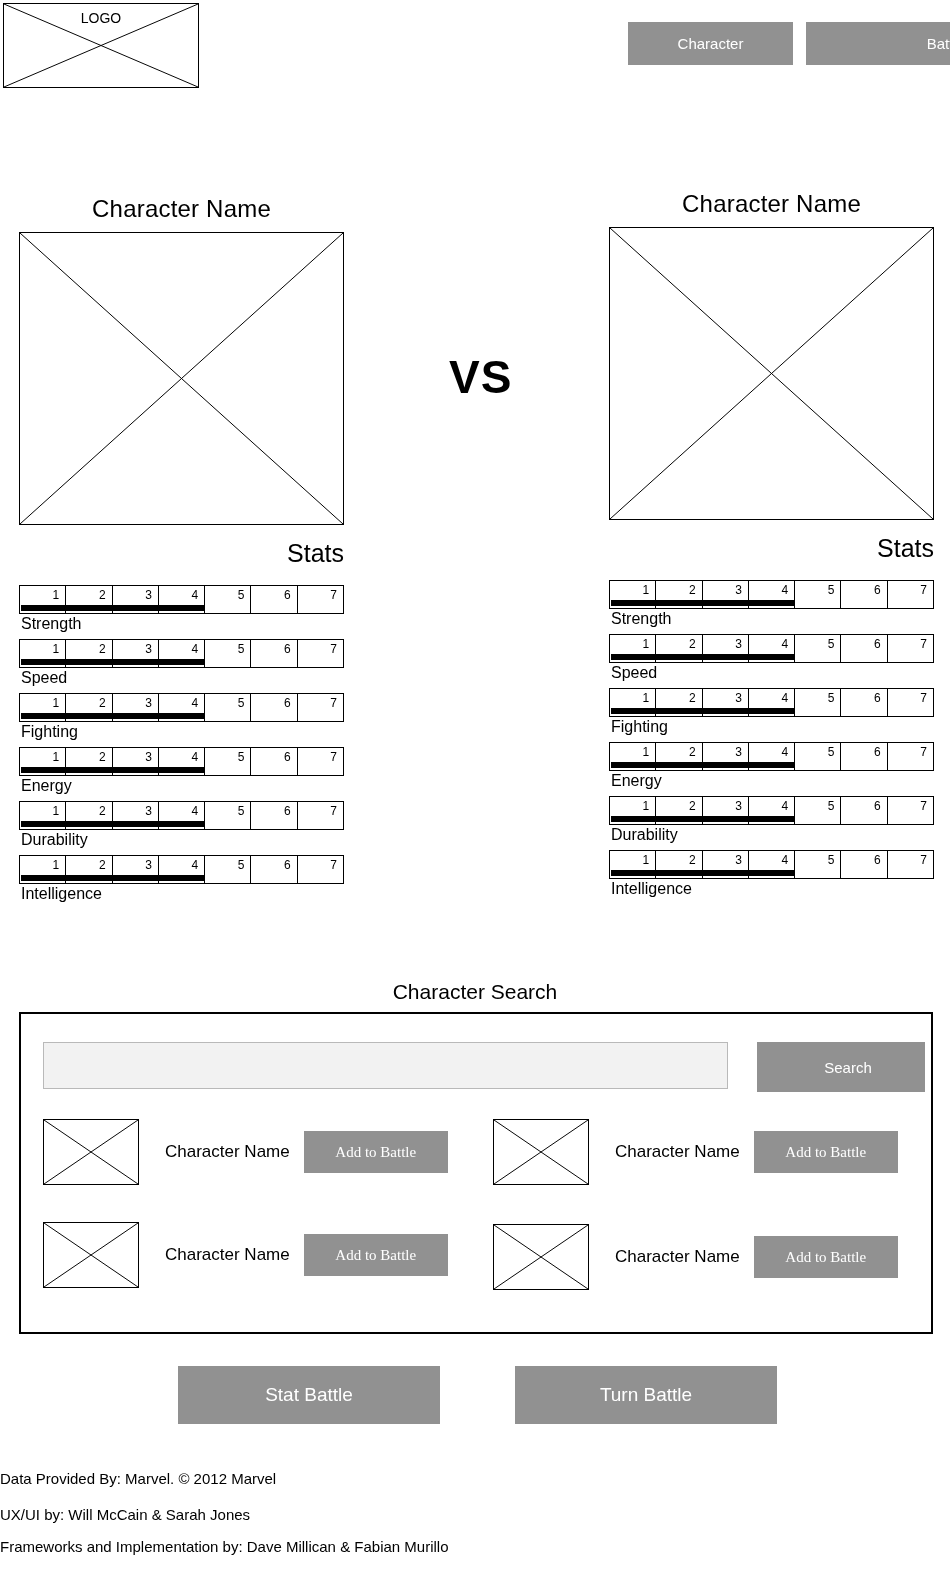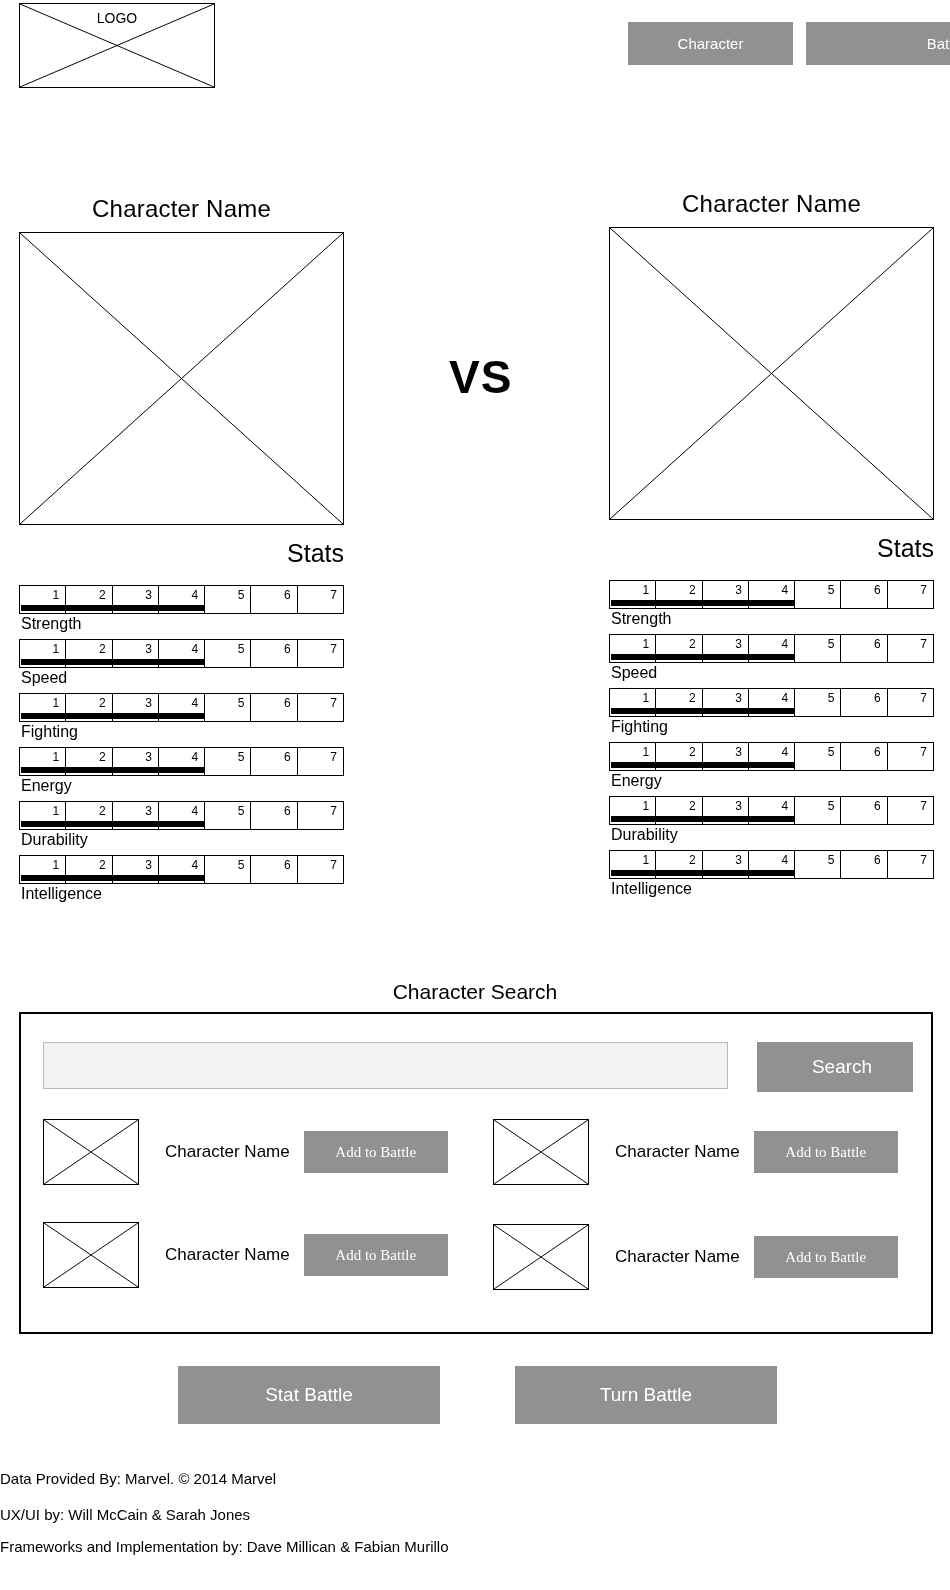--- a/index.html
+++ b/index.html
@@ -13,21 +13,21 @@
     width: 950px;
     height: 1590px;
     position: relative;
     overflow: hidden;
     color: #000;
   }
 
   
   .logo-box {
     position: absolute;
-    left: 19px;
+    left: 3px;
     top: 3px;
     width: 196px;
     height: 85px;
     border: 1px solid #000;
     background: #fff;
   }
   .logo-box .x-line {
     position: absolute;
     inset: 0;
   }
@@ -156,26 +156,26 @@
     border: 1px solid #b9b9b9;
     background: #f2f2f2;
     font-size: 15px;
     padding: 0 10px;
     font-family: "Liberation Sans", sans-serif;
   }
   #search-button {
     position: absolute;
     left: 736px;
     top: 28px;
-    width: 156px;
+    width: 168px;
     height: 50px;
     background: #919191;
     color: #fff;
     border: none;
-    font-size: 19px;
+    font-size: 15px;
     font-family: "Liberation Sans", sans-serif;
     cursor: pointer;
     padding-left: 20px;
   }
 
   .result {
     position: absolute;
     display: flex;
     align-items: center;
   }
@@ -507,15 +507,15 @@
   </div>
 </div>
 
 <button class="battle-btn" id="stat-battle">
   <span>Stat Battle</span>
 </button>
 <button class="battle-btn" id="turn-battle">
   <span>Turn Battle</span>
 </button>
 
-<div class="footer-line" id="footer-0">Data Provided By: Marvel. © 2014 Marvel</div>
+<div class="footer-line" id="footer-0">Data Provided By: Marvel. © 2012 Marvel</div>
 <div class="footer-line" id="footer-1">UX/UI by: Will McCain &amp; Sarah Jones</div>
 <div class="footer-line" id="footer-2">Frameworks and Implementation by: Dave Millican &amp; Fabian Murillo</div>
 
 </body></html>

